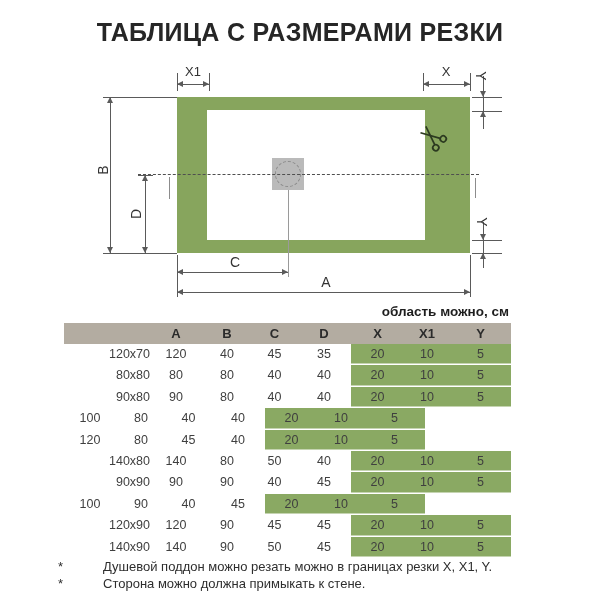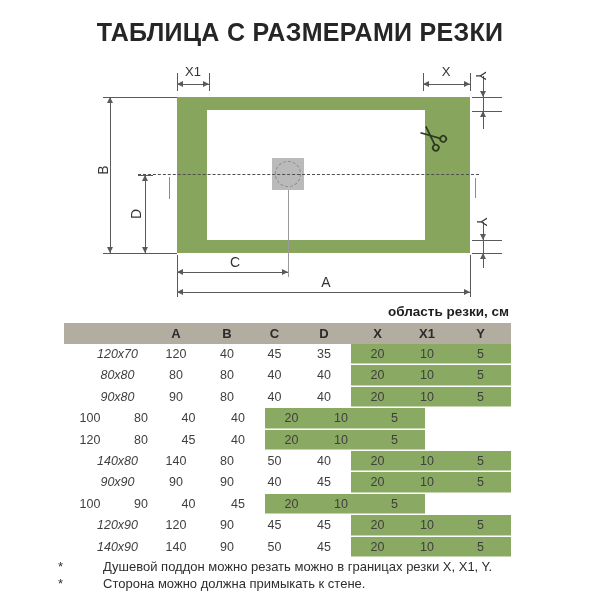--- a/index.html
+++ b/index.html
@@ -31,21 +31,21 @@
   .scissors{left:417px;top:122px;width:30px;height:30px;transform:rotate(-140deg);}
   
   .area-note{position:absolute;top:304px;left:0;width:509px;text-align:right;
              font-size:13.5px;font-weight:bold;color:#1d1d1d;}
   .table{position:absolute;left:64px;top:323px;width:447px;}
   .thead{display:flex;height:21px;background:var(--header-tan);}
   .thead .cell{font-weight:bold;font-size:13px;color:#2b2b2b;line-height:21px;}
   .trow{display:flex;height:21.4px;}
   .trow .cell{font-size:12.5px;color:#3f3f3f;line-height:21.4px;}
   .cell{text-align:center;box-sizing:border-box;}
-  .c0{width:86px;text-align:center;padding-left:21px;font-style:italic;}
+  .c0{width:86px;text-align:right;padding-left:21px;}
   .c1{width:52px}.c2{width:50px}.c3{width:45px}.c4{width:54px}
   .c5{width:53px}.c6{width:46px}.c7{width:61px}
   .cut{background:var(--cut-cell-green);height:100%;
        box-shadow:inset 0 -1.5px 0 #fff;color:#333d26;}
   
   .footnotes{position:absolute;left:0;top:559px;width:600px;font-size:13px;color:#2e2e2e;}
   .fn{position:relative;padding-left:103px;line-height:16.5px;}
   .fn-marker{position:absolute;left:58px;top:0;}
 </style>
 </head>
@@ -119,21 +119,21 @@
   <div class="dlabel" style="left:227px;top:254px">C</div>
 
   <div class="abs hline" style="left:177px;top:292px;width:293px"></div>
   <div class="abs vline" style="left:177px;top:255px;height:42px"></div>
   <div class="abs vline" style="left:470px;top:255px;height:42px"></div>
   <div class="abs arr arr-left" style="left:177px;top:289px"></div>
   <div class="abs arr arr-right" style="left:464px;top:289px"></div>
   <div class="dlabel" style="left:318px;top:274px">A</div>
 </div>
 
-<div class="area-note">область резки, см</div>
+<div class="area-note">область можно, см</div>
 
 <div class="table">
   <div class="thead">
     <div class="cell c0"></div>
     <div class="cell c1">A</div>
     <div class="cell c2">B</div>
     <div class="cell c3">C</div>
     <div class="cell c4">D</div>
     <div class="cell c5">X</div>
     <div class="cell c6">X1</div>

